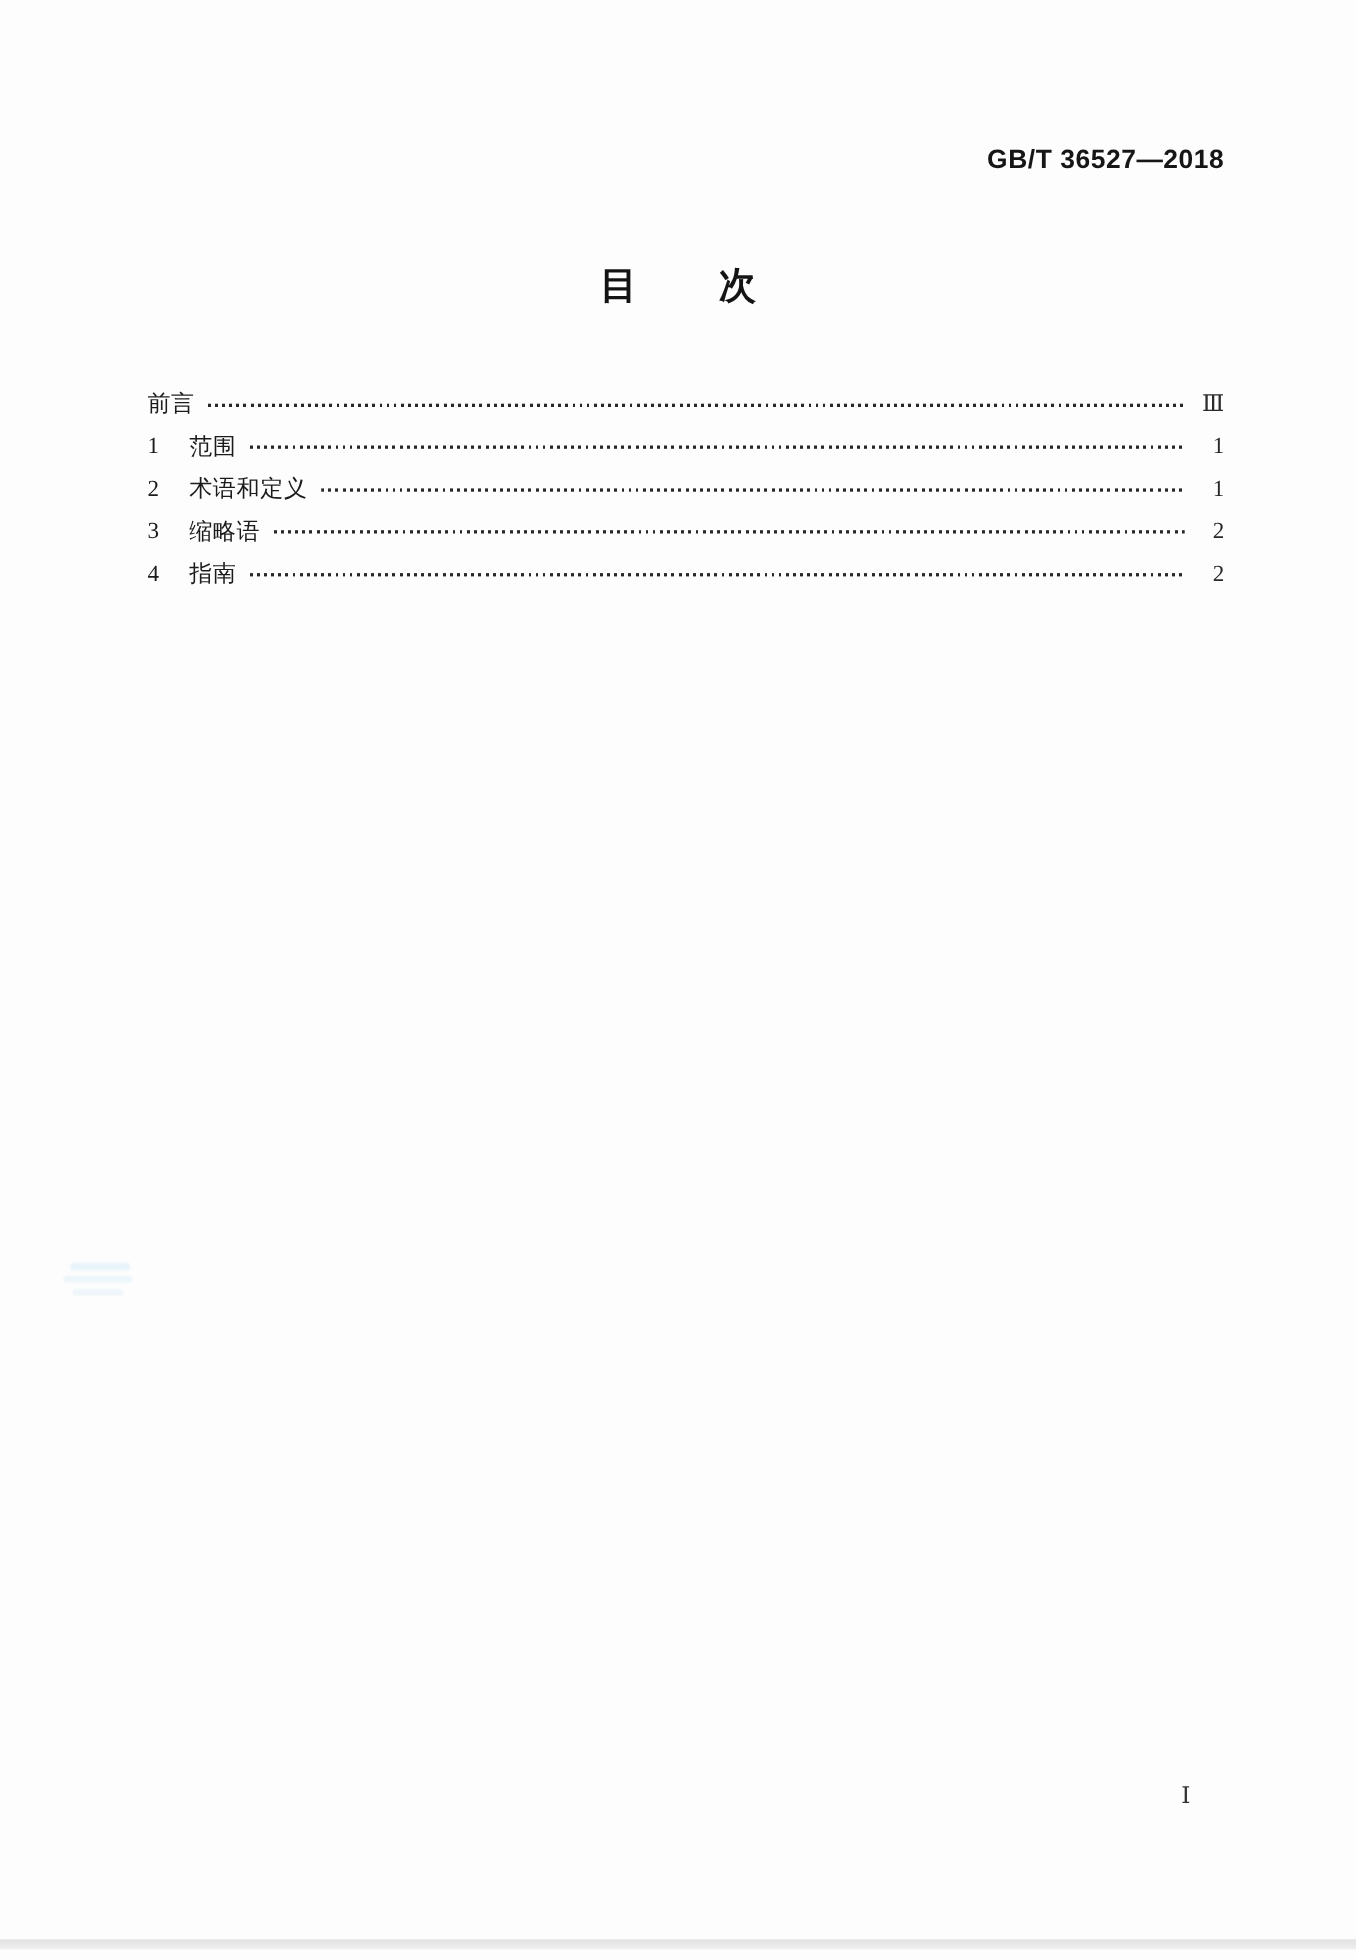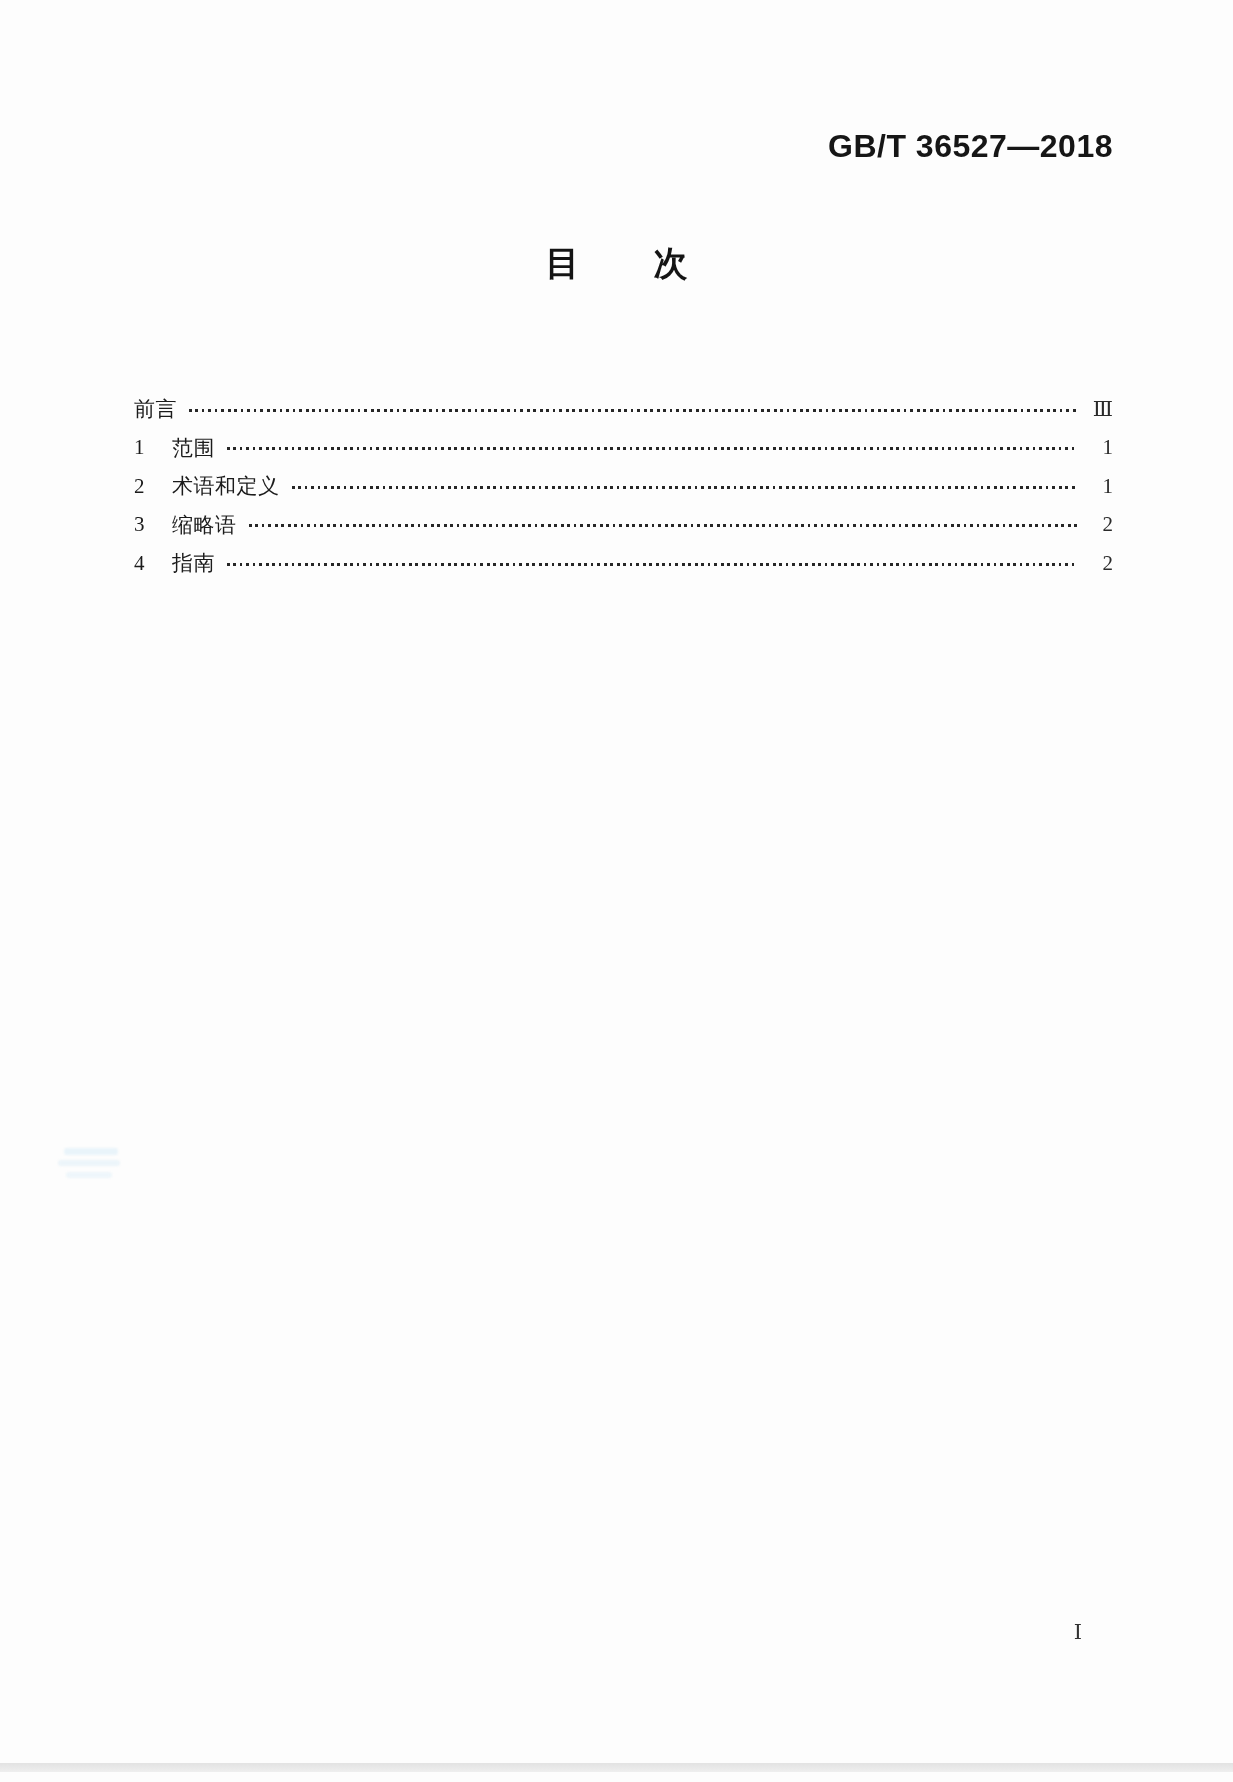--- a/index.html
+++ b/index.html
@@ -18,54 +18,53 @@
     color: #1b1b1b;
   }
 
   
   .std-header {
     position: absolute;
     top: 131px;
     right: 120px;
     font-family: "Liberation Sans", "DejaVu Sans", sans-serif;
     font-weight: 700;
-    font-size: 32px;
+    font-size: 24px;
     line-height: 30px;
     letter-spacing: 0.5px;
     color: #161616;
     white-space: nowrap;
   }
 
   
   .doc-title {
     position: absolute;
     top: 242px;
     left: 0;
     width: 100%;
     text-align: center;
-    font-family: Liberation Sans, sans-serif;
+    font-family: Liberation Mono, monospace;
     font-weight: 700;
     font-size: 34px;
     line-height: 42px;
     color: #141414;
   }
   .doc-title .gap {
     display: inline-block;
     width: 74px;
     height: 1px;
     vertical-align: middle;
   }
 
   
   .toc {
     position: absolute;
     top: 348px;
     left: 134px;
     width: 979px;
-    margin-top: 42px;
   }
   .toc-row {
     display: flex;
     align-items: center;
     height: 38.5px;
     font-size: 21px;
     white-space: nowrap;
   }
   .toc-num {
     flex: none;

